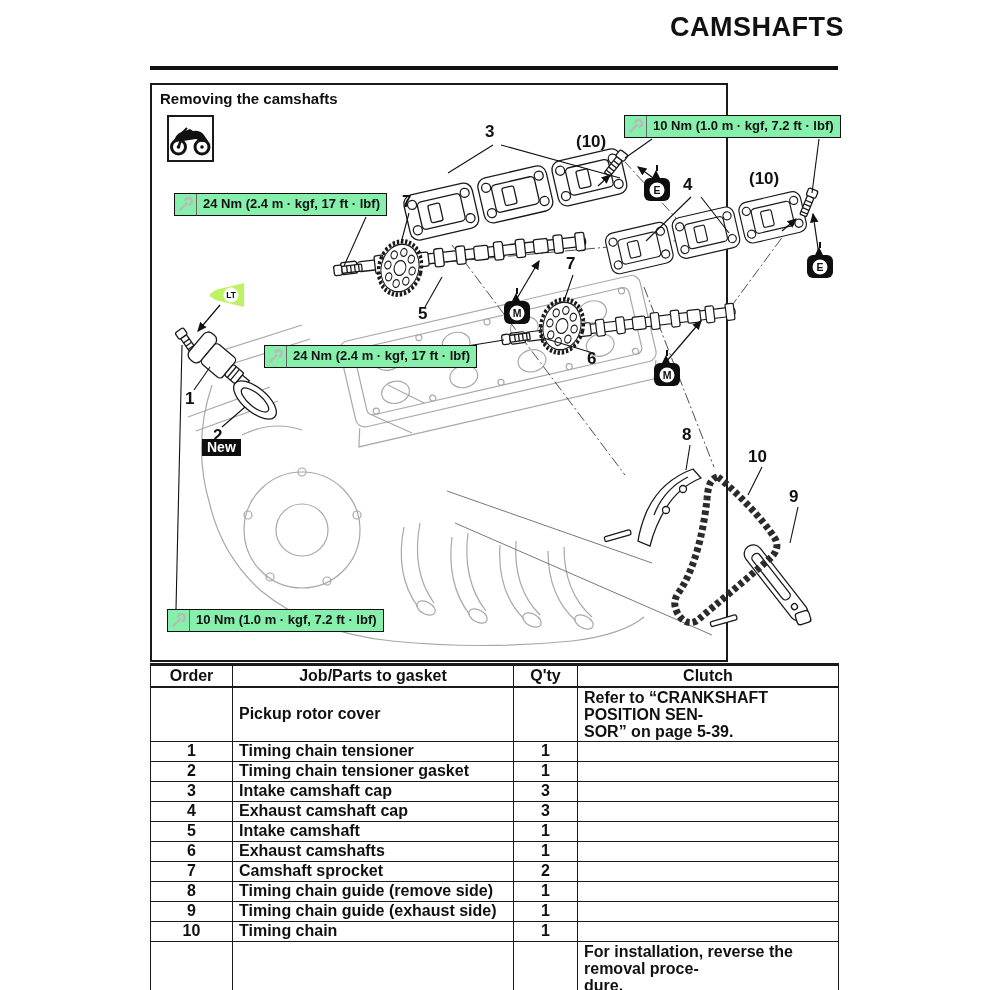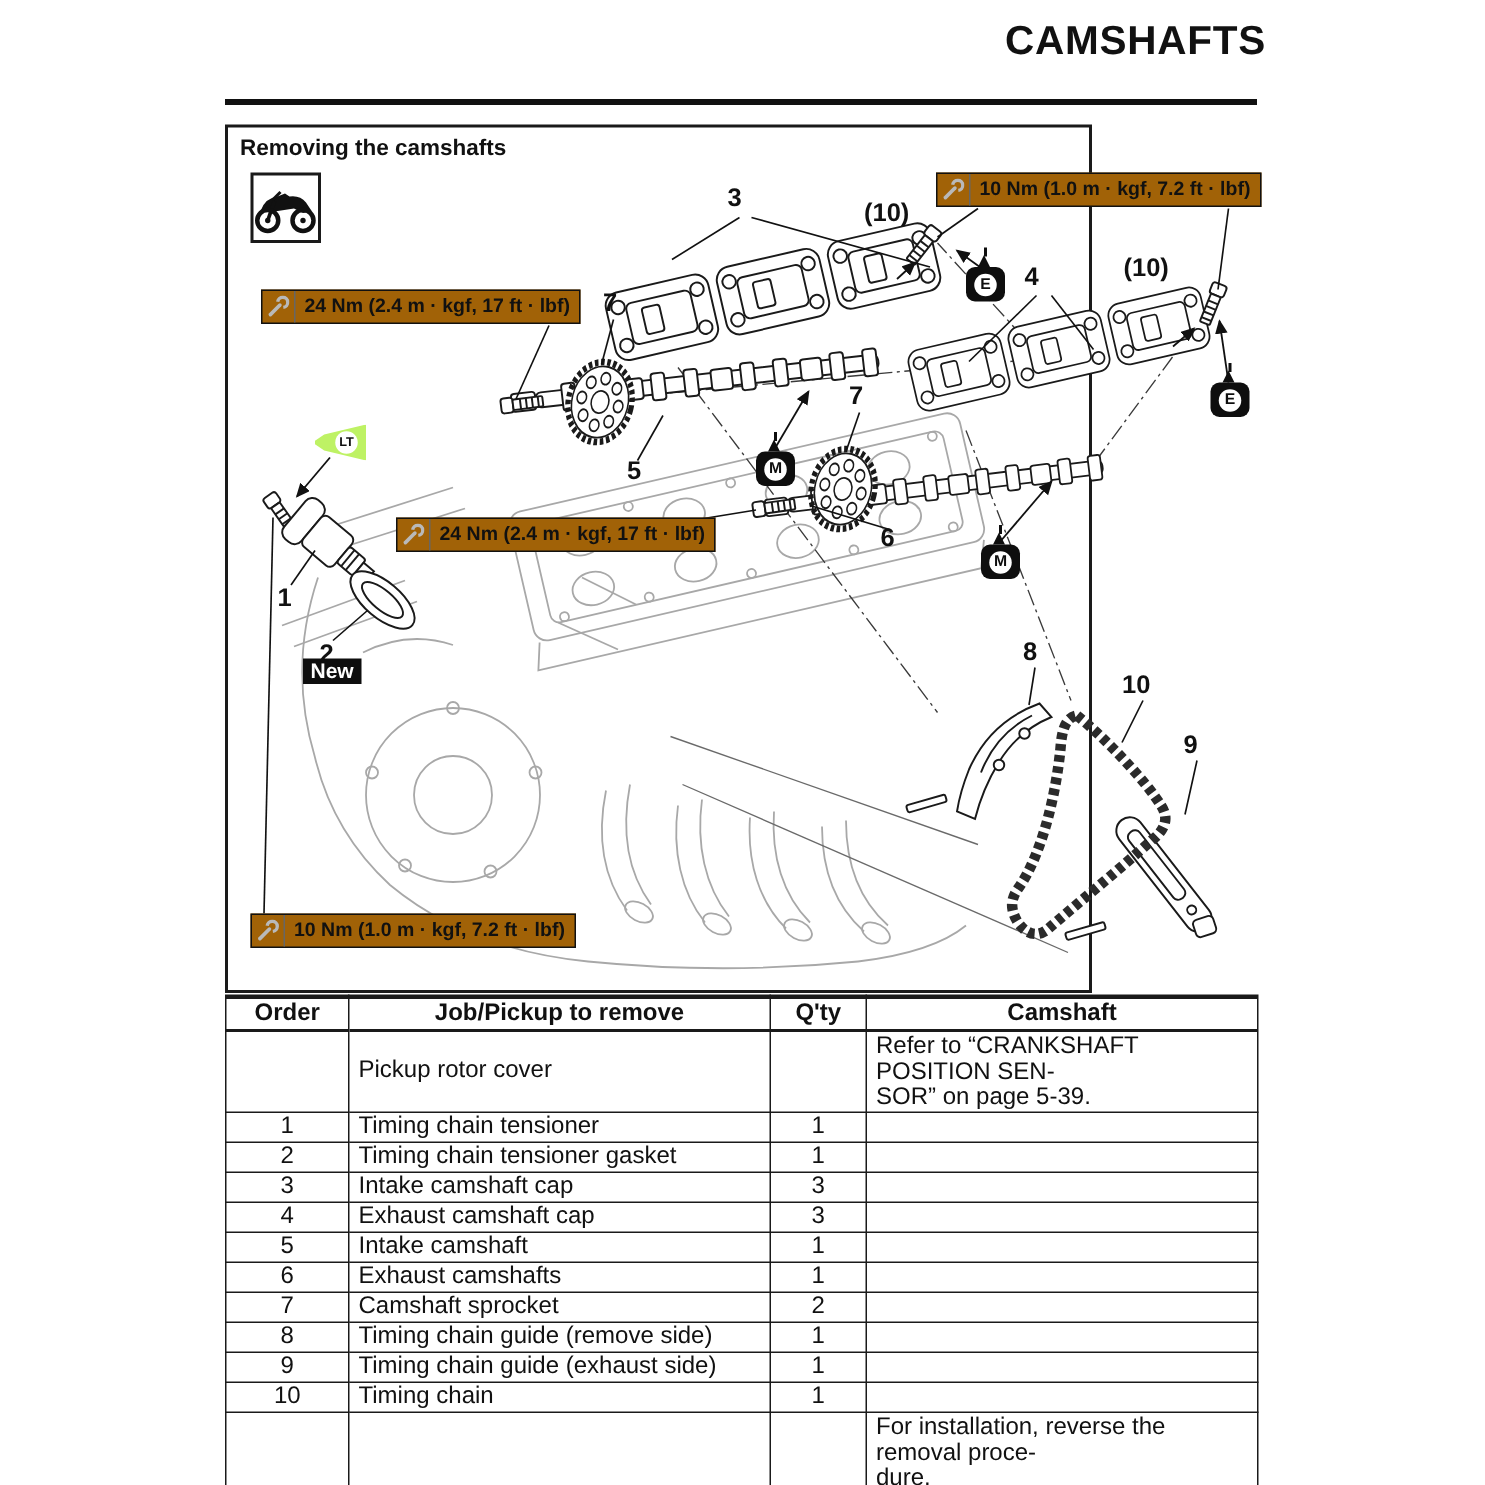--- a/index.html
+++ b/index.html
@@ -7,40 +7,40 @@
   .abs{position:absolute;}
   
   .page-title{top:12px;right:146px;font-size:27px;font-weight:bold;letter-spacing:.5px;text-align:center;}
   .title-rule{left:150px;top:66px;width:688px;height:3.5px;background:#111;}
   
   .diagram-box{left:150px;top:83px;width:578px;height:579px;border:2px solid #1a1a1a;box-sizing:border-box;}
   .diagram-heading{left:8px;top:5px;font-size:15px;font-weight:bold;}
   .moto-box{left:15px;top:30px;width:47px;height:47px;border:2px solid #1a1a1a;box-sizing:border-box;background:#fff;}
   .diagram-svg{left:0;top:0;}
   
-  .tq{display:inline-flex;align-items:stretch;border:1.6px solid #111;background:#a16207;height:23px;box-sizing:border-box;}
+  .tq{display:inline-flex;align-items:stretch;border:1.6px solid #111;background:#86efac;height:23px;box-sizing:border-box;}
   .tq-icon{width:21px;border-right:1.2px solid #666;display:flex;align-items:center;justify-content:center;}
   .tq-text{font-weight:bold;font-size:13px;line-height:20px;padding:0 6px;white-space:nowrap;}
   
   .callout{font-size:17px;font-weight:bold;line-height:17px;}
   .new-tag{background:#0e0e0e;color:#fff;font-weight:bold;font-size:14px;line-height:17px;padding:0 5px;}
   
   .oilcan{width:26px;height:23px;background:#0e0e0e;border-radius:6px;}
   .oilcan::before{content:"";position:absolute;left:8px;top:-8px;border-left:4px solid transparent;border-right:4px solid transparent;border-bottom:8px solid #0e0e0e;}
   .oilcan::after{content:"";position:absolute;left:12px;top:-13px;width:2px;height:6px;background:#0e0e0e;}
   .sym{position:absolute;left:50%;top:50%;transform:translate(-50%,-50%);width:15px;height:15px;background:#fff;border-radius:50%;font-weight:bold;font-size:10.5px;line-height:15px;text-align:center;color:#0e0e0e;}
   
   .lt-tube{width:34px;height:24px;background:#bef264;clip-path:polygon(0 45%,18% 28%,100% 0,100% 100%,18% 72%,0 55%);}
   .lt-tube .sym{left:62%;}
   
   .parts-table{left:150px;top:663px;width:688px;border-collapse:collapse;table-layout:fixed;}
   .parts-table th,.parts-table td{border:1.4px solid #1a1a1a;font-size:16px;padding:1px 6px;vertical-align:middle;}
   .parts-table{border-top:3px solid #1a1a1a;}
   .parts-table th{font-weight:bold;text-align:center;height:17px;border-bottom:2px solid #1a1a1a;}
-  .parts-table td{height:17px;line-height:16.5px;}
+  .parts-table td{height:17px;line-height:16.5px;font-weight:bold;}
   .col-order{width:82px;}
   .col-job{width:281px;}
   .col-qty{width:64px;}
   .col-remarks{width:261px;}
   td.c-order,td.c-qty{text-align:center;}
   td.c-remarks{white-space:pre-line;line-height:17px;}
 </style>
 </head>
 <body>
 
@@ -355,23 +355,23 @@
 <table class="abs parts-table">
   <colgroup>
       <col class="col-order">
       <col class="col-job">
       <col class="col-qty">
       <col class="col-remarks">
     </colgroup>
   <thead>
     <tr>
       <th>Order</th>
-      <th>Job/Pickup to remove</th>
+      <th>Job/Parts to gasket</th>
       <th>Q'ty</th>
-      <th>Camshaft</th>
+      <th>Clutch</th>
     </tr>
   </thead>
   <tbody>
 
       <tr>
         <td class="c-order"></td>
         <td class="c-job">Pickup rotor cover</td>
         <td class="c-qty"></td>
         <td class="c-remarks">Refer to “CRANKSHAFT POSITION SEN-
 SOR” on page 5-39.</td>

